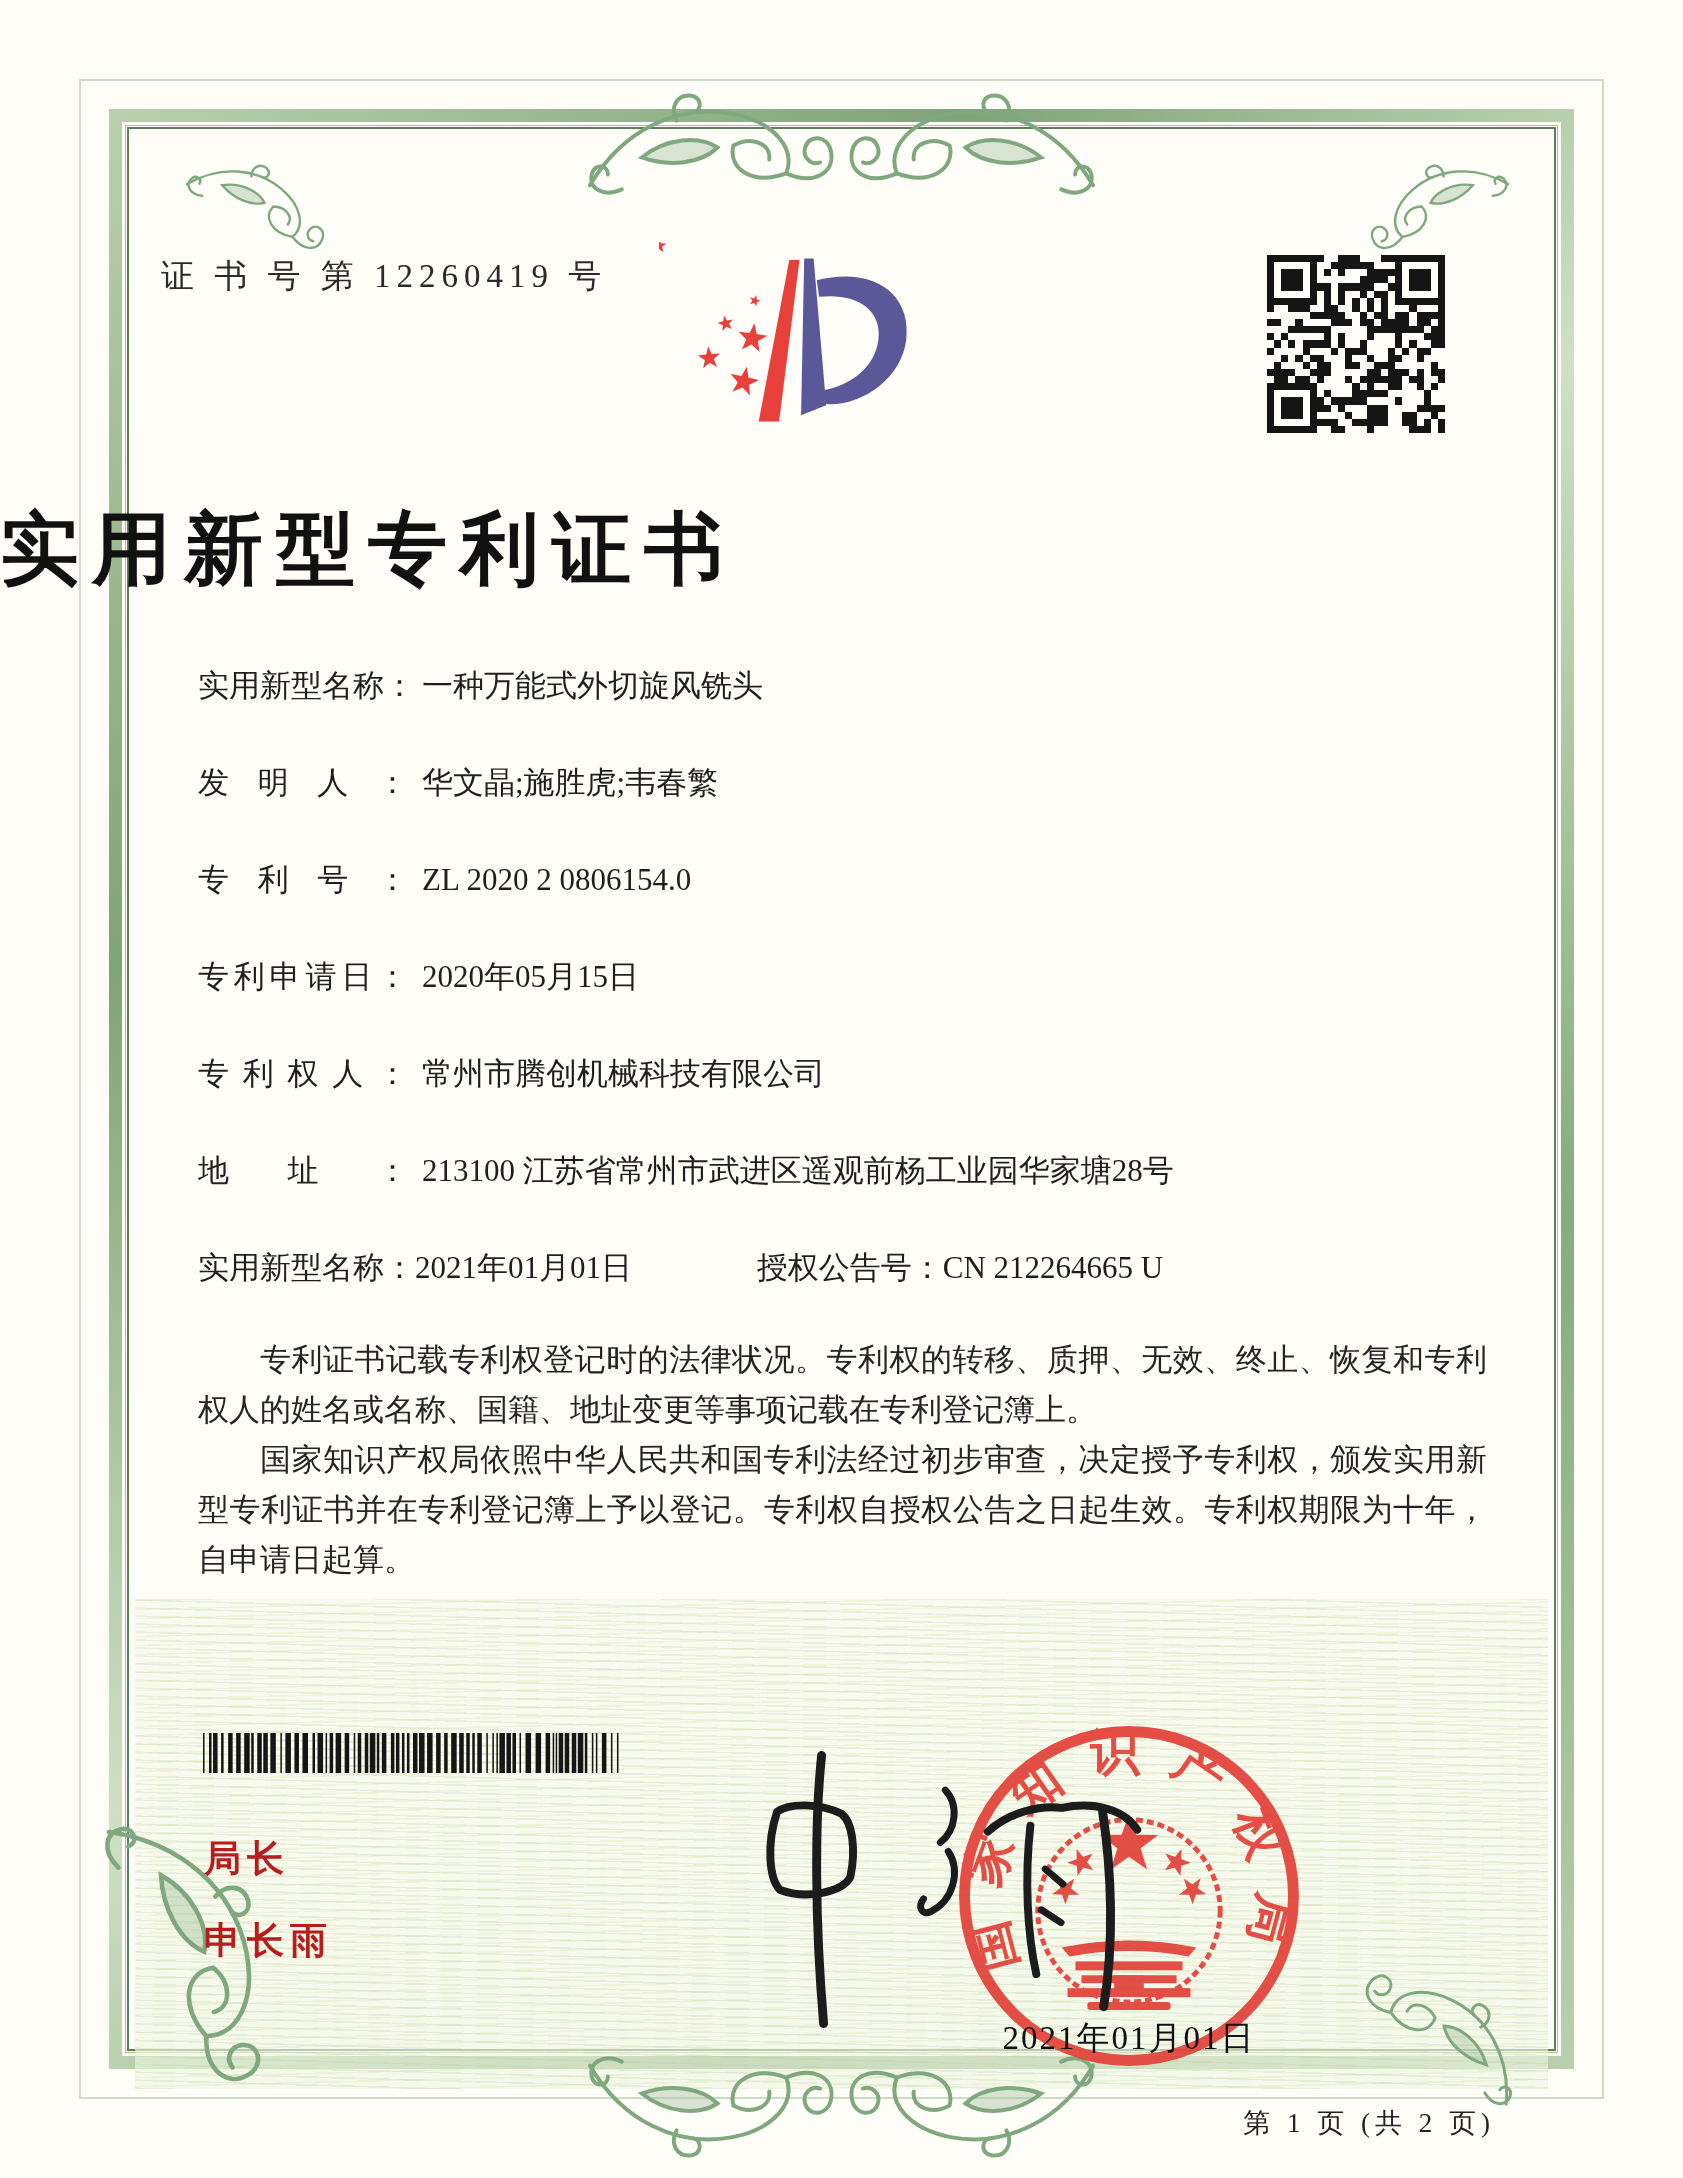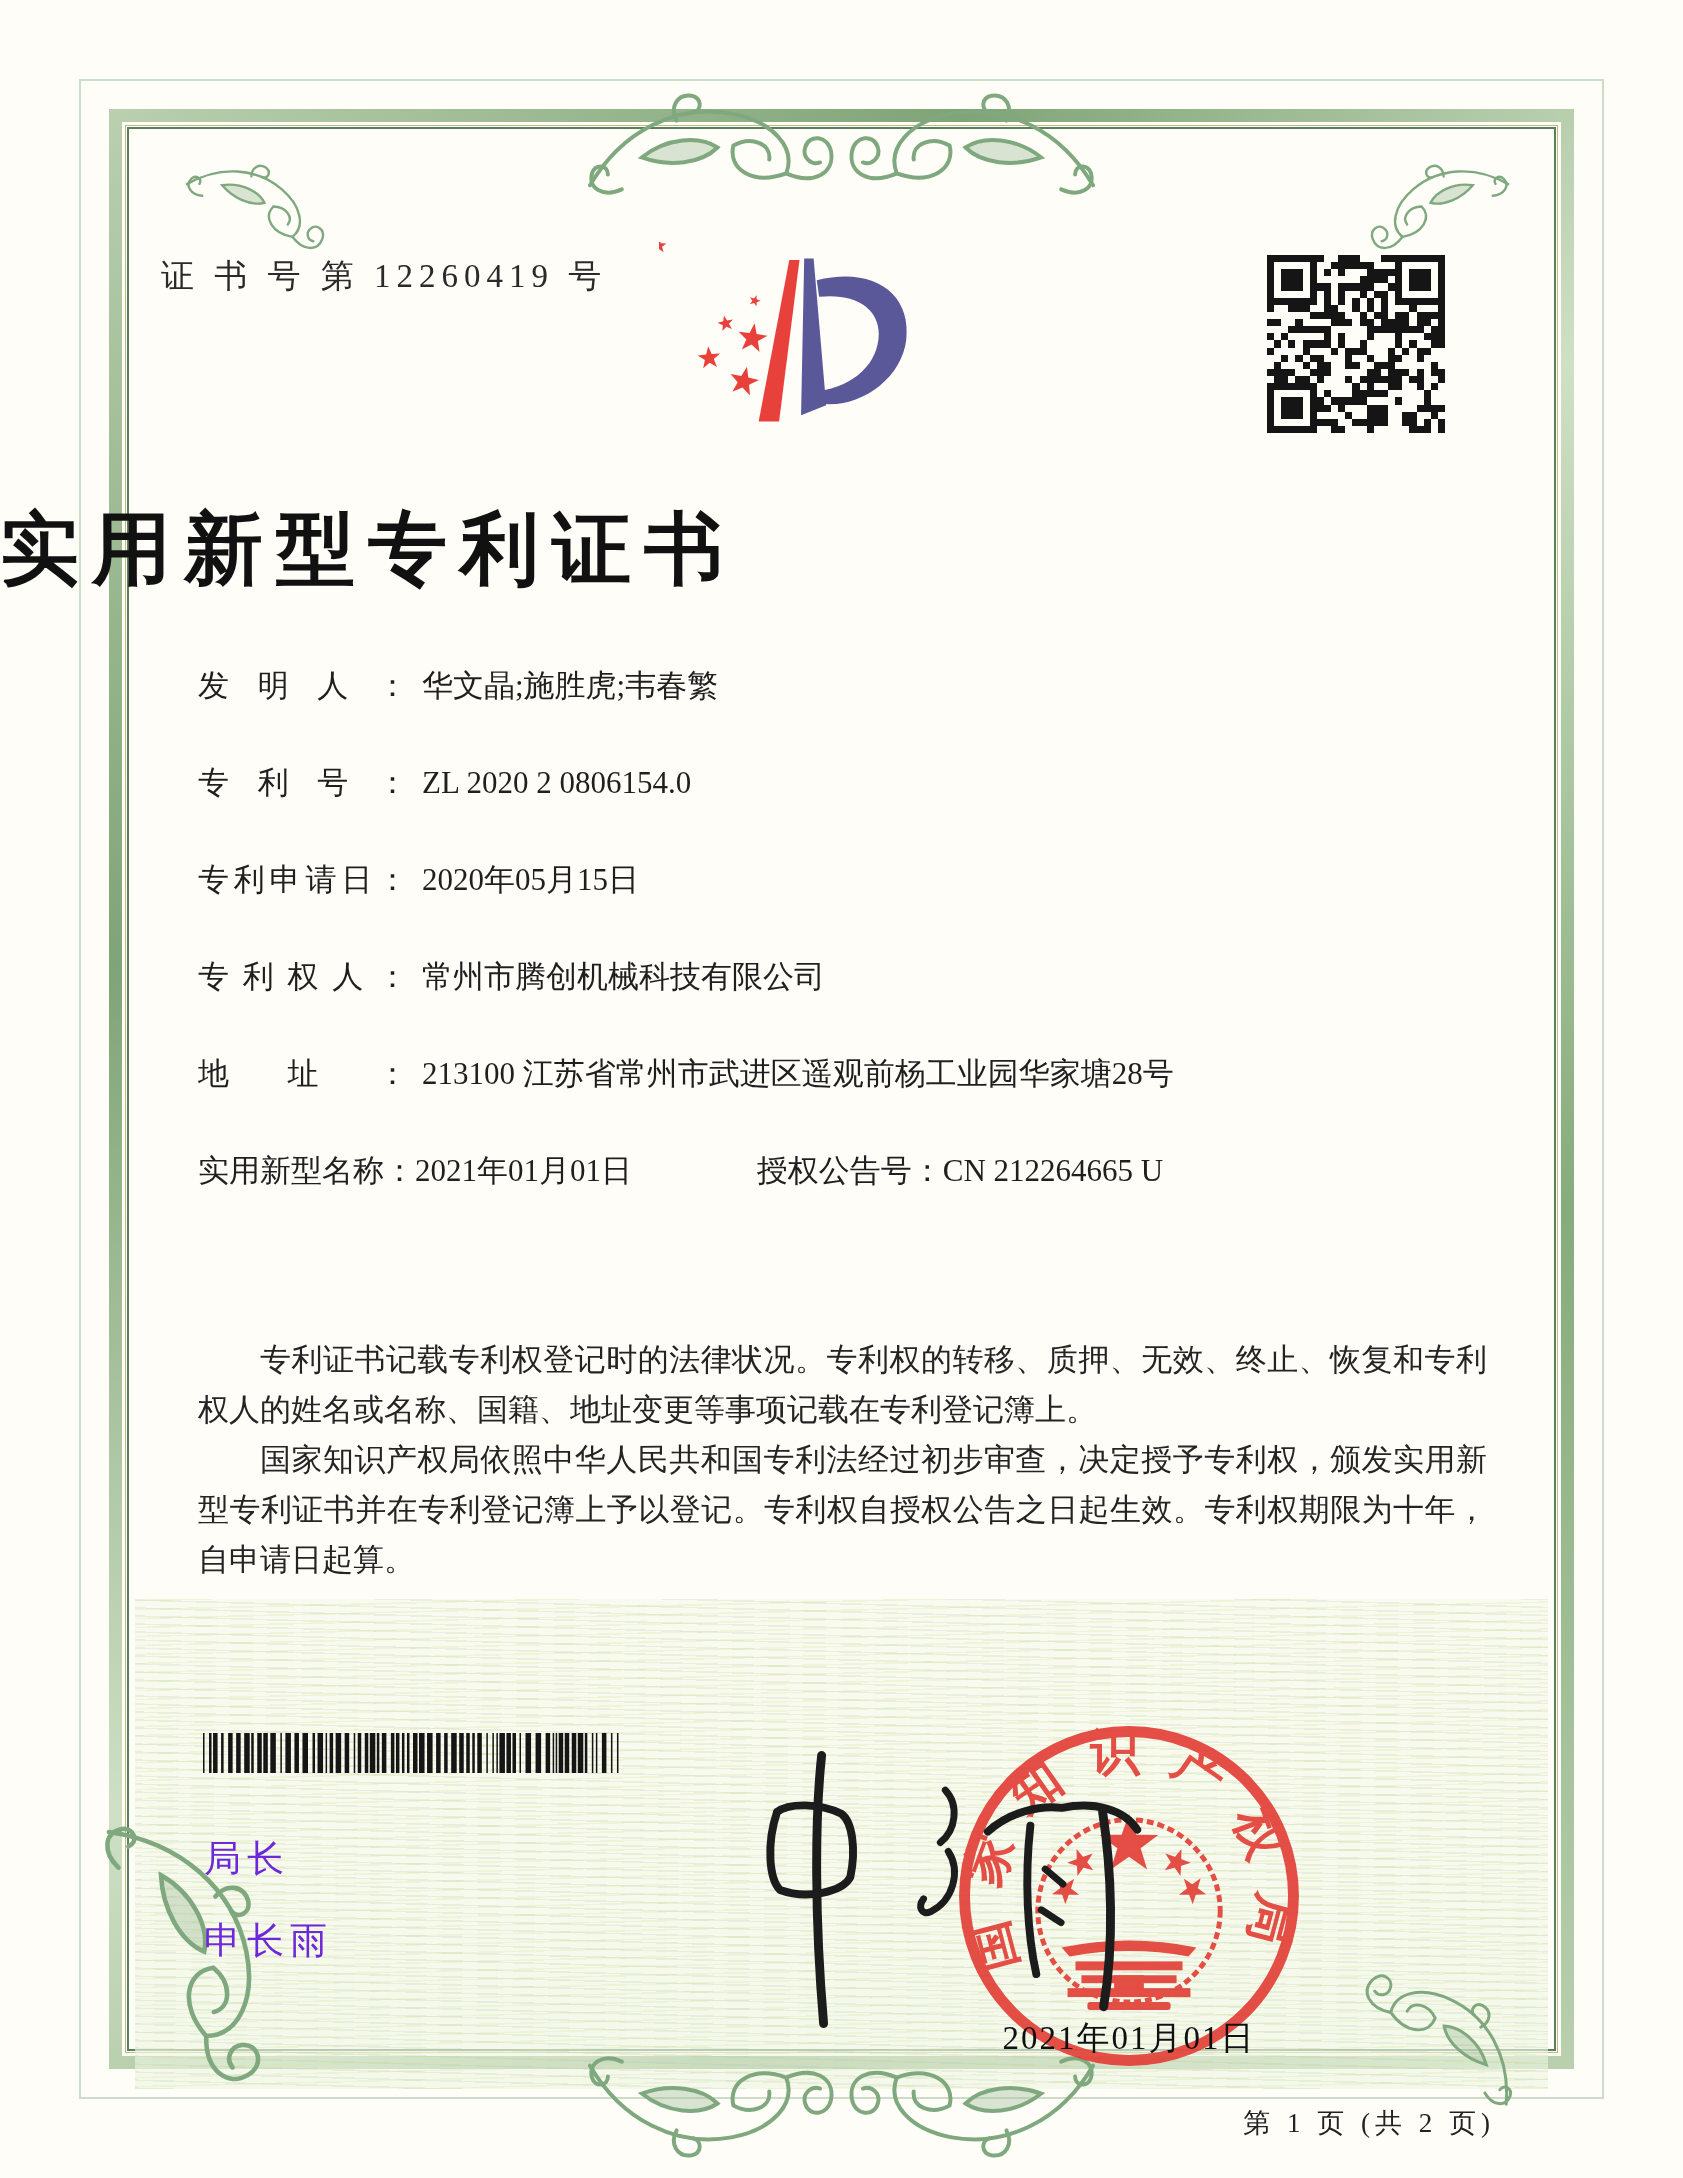--- a/index.html
+++ b/index.html
@@ -38,21 +38,21 @@
   .grant-pair{display:inline-block;}
   .grant-pair + .grant-pair{margin-left:117px;}
 
   
   .body-text{position:absolute;left:198px;top:1335px;width:1289px;font-size:31px;line-height:50px;
     text-align:justify;color:#242424;}
   .body-text p{margin:0;text-indent:2em;}
 
   
   .barcode{position:absolute;left:203px;top:1733px;width:422px;height:40px;}
-  .director{position:absolute;left:204px;top:1834px;font-size:37px;font-weight:400;color:#6d28d9;}
+  .director{position:absolute;left:204px;top:1834px;font-size:37px;font-weight:700;color:#b91c1c;}
   .director div{margin-bottom:32px;letter-spacing:6px;}
   .signature{position:absolute;left:693px;top:1748px;width:465px;height:282px;z-index:6;}
   .seal{position:absolute;left:911px;top:1678px;width:436px;height:436px;z-index:5;}
   .seal-date{position:absolute;left:911px;top:2016px;width:436px;text-align:center;
     font-size:33px;color:#101010;letter-spacing:2px;z-index:7;}
   .footer{position:absolute;left:0;top:2105px;width:1495px;text-align:right;font-size:27px;letter-spacing:5px;color:#222;}
 </style>
 </head>
 <body>
 
@@ -453,20 +453,23 @@
       <rect x="20" y="24" width="1" height="1" fill="#151515"></rect>
       <rect x="21" y="24" width="1" height="1" fill="#151515"></rect>
       <rect x="22" y="24" width="1" height="1" fill="#151515"></rect>
       <rect x="24" y="24" width="1" height="1" fill="#151515"></rect>
     </svg>
 
   <div class="title">实用新型专利证书</div>
 
   <div class="fields">
     <div class="field-row">
+      <span class="field-label">实用新型名称：</span><span class="field-value">一种万能式外切旋风铣头</span>
+    </div>
+    <div class="field-row">
       <span class="field-label">发明人：</span><span class="field-value">华文晶;施胜虎;韦春繁</span>
     </div>
     <div class="field-row">
       <span class="field-label">专利号：</span><span class="field-value">ZL 2020 2 0806154.0</span>
     </div>
     <div class="field-row">
       <span class="field-label">专利申请日：</span><span class="field-value">2020年05月15日</span>
     </div>
     <div class="field-row">
       <span class="field-label">专利权人：</span><span class="field-value">常州市腾创机械科技有限公司</span>

